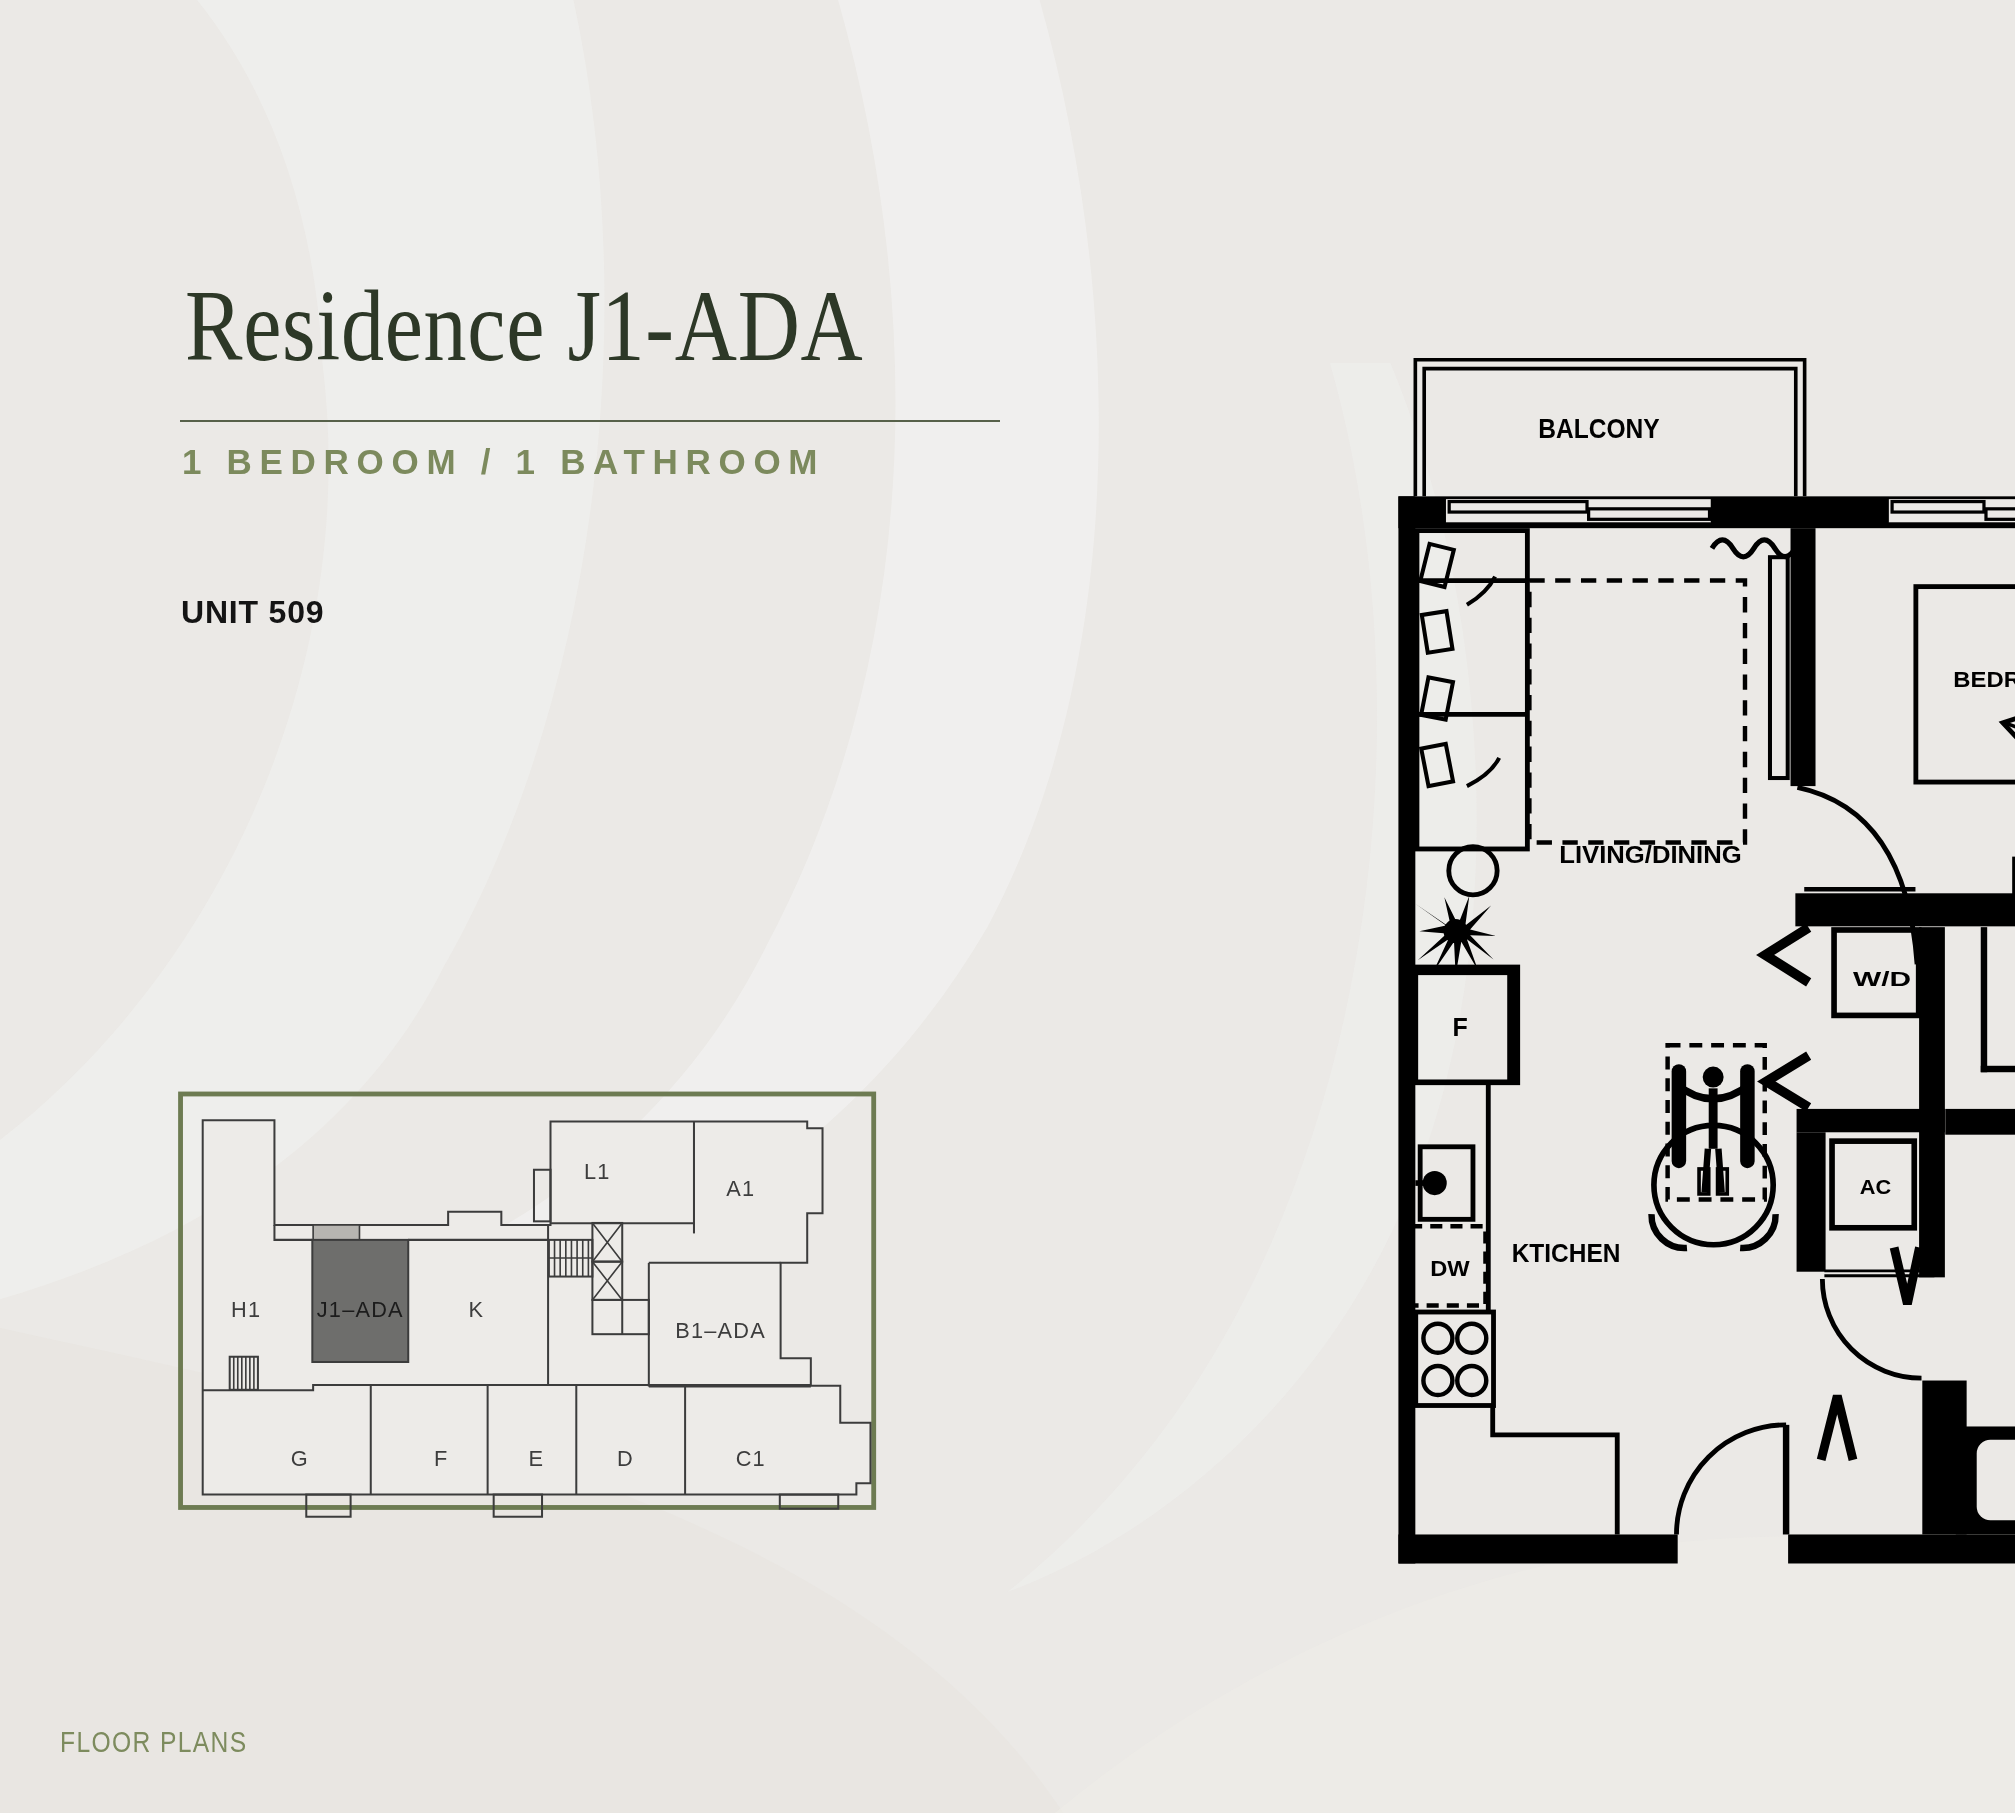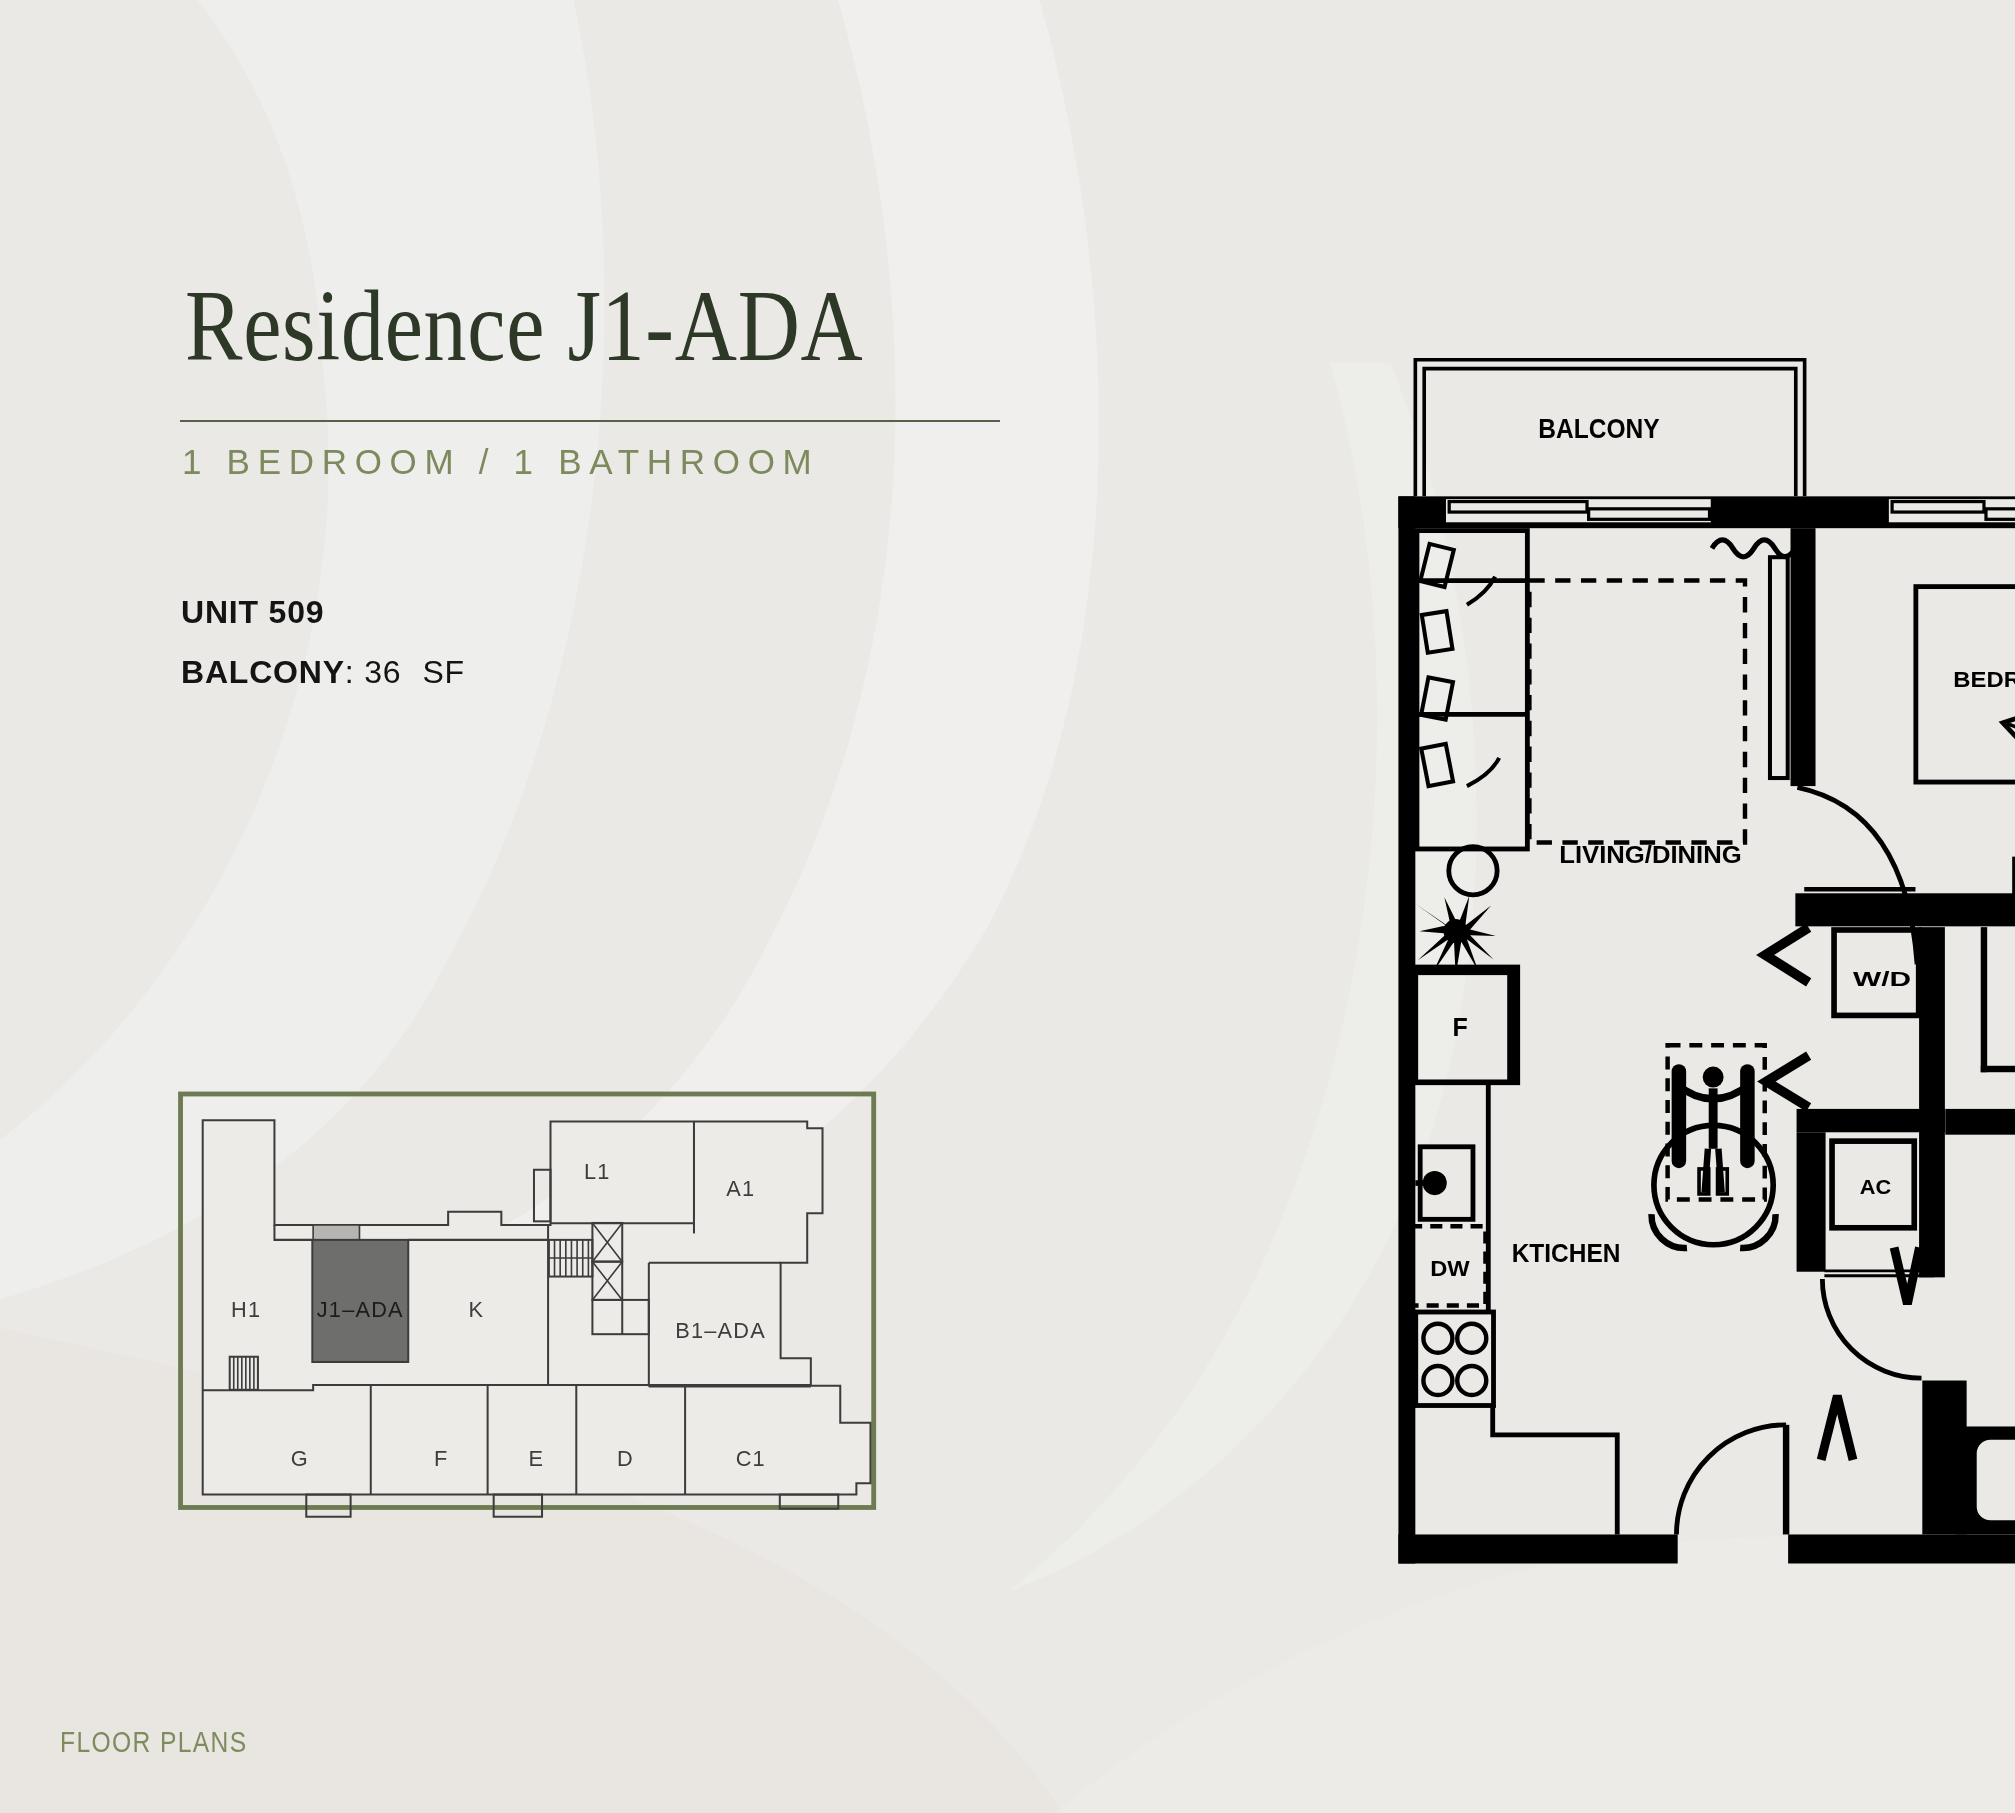--- a/index.html
+++ b/index.html
@@ -315,21 +315,20 @@
 <path d="M7740,1080 A128,132 0 1 0 7740,1278" stroke-width="28"></path>
 </g>
 <text x="7005" y="1445" font-size="50" font-weight="bold" fill="#6b7951" text-anchor="middle" letter-spacing="62">RESIDENCES</text>
 </g>
 </svg>
 
 <div class="abs" style="left:185px;top:268px;font-family:'Liberation Serif',serif;font-size:101px;color:#2d3827;letter-spacing:0.8px;transform:scaleX(0.853);transform-origin:0 0;white-space:nowrap;">Residence J1-ADA</div>
 
 <div class="abs" style="left:180px;top:420px;width:820px;height:1.6px;background:#57614a;"></div>
 
-<div class="abs" style="left:182px;top:442px;font-size:35px;font-weight:normal;color:#7c8a5d;letter-spacing:7.7px;">1 BEDROOM / 1 BATHROOM</div>
+<div class="abs" style="left:182px;top:442px;font-size:35px;font-weight:bold;color:#7c8a5d;letter-spacing:7.7px;">1 BEDROOM / 1 BATHROOM</div>
 
 <div class="abs" style="left:181px;top:582px;font-size:32px;color:#141414;line-height:60px;letter-spacing:0.8px;">
   <div style="font-weight:bold;">UNIT 509</div>
-  <div><b>BALCONY</b>: <span style="word-spacing:11.3px;">36 SF</span></div>
 </div>
 
 <div class="abs" style="left:60px;top:1726px;font-size:29px;color:#7d8b5e;letter-spacing:1.6px;transform:scaleX(0.85);transform-origin:0 0;white-space:nowrap;">FLOOR PLANS</div>
 
 
 </body></html>

